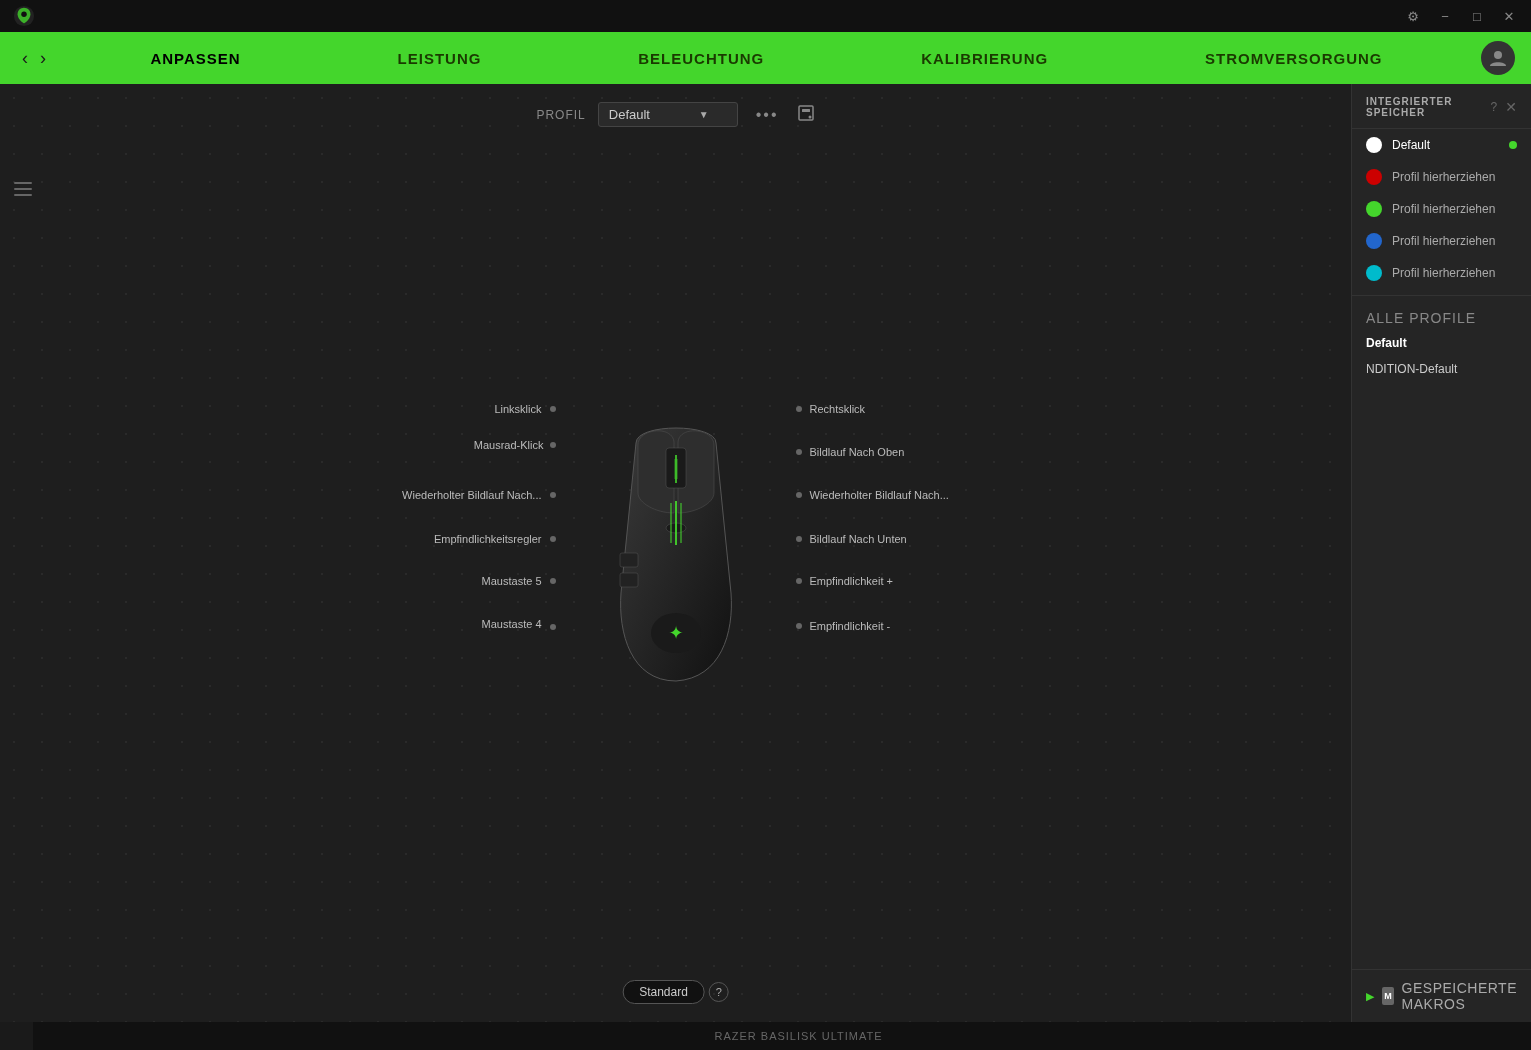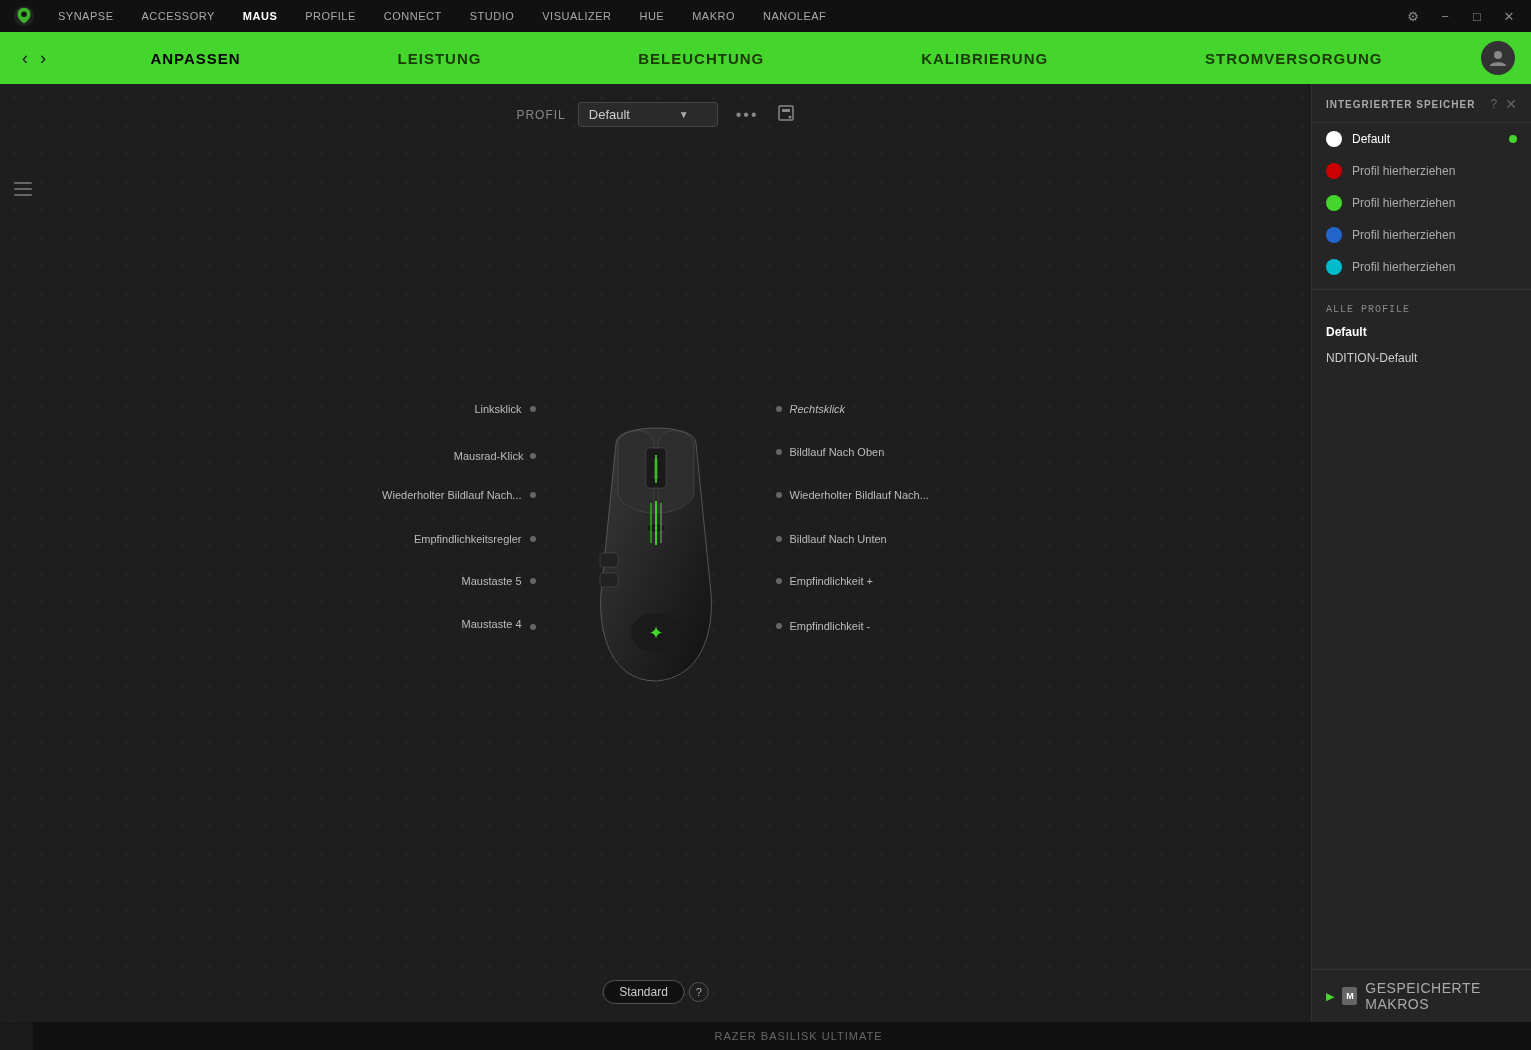--- a/index.html
+++ b/index.html
@@ -246,21 +246,21 @@
       display: flex;
       align-items: center;
       justify-content: center;
       color: #aaa;
       font-size: 11px;
       cursor: pointer;
     }
 
     
     #right-panel {
-      width: 220px;
+      width: 180px;
       background: #252525;
       border-left: 1px solid #333;
       display: flex;
       flex-direction: column;
       padding: 0;
       justify-content: space-between;
     }
     #right-panel-header {
       display: flex;
       align-items: center;
@@ -322,26 +322,25 @@
 
     
     .panel-divider {
       height: 1px;
       background: #333;
       margin: 6px 0;
     }
 
     
     .all-profiles-label {
-      font-size: 10px;
+      font-size: 14px;
       color: #888;
       text-transform: uppercase;
       letter-spacing: 1px;
       padding: 8px 14px 4px 14px;
-      font-family: Liberation Mono, monospace;
     }
     .profile-name-item {
       padding: 6px 14px;
       font-size: 12px;
       color: #ccc;
       cursor: pointer;
     }
     .profile-name-item.active { color: #fff; font-weight: 600; }
 
     
@@ -414,32 +413,20 @@
 </head>
 <body>
 
 <div id="titlebar">
   <div class="logo">
     <svg viewBox="0 0 24 24" fill="#44d62c">
       <circle cx="12" cy="12" r="11" fill="#222"></circle>
       <path d="M12 3 C8 3 5 6 5 10 C5 16 12 20 12 20 C12 20 19 16 19 10 C19 6 16 3 12 3Z" fill="#44d62c" opacity="0.8"></path>
       <circle cx="12" cy="10" r="3" fill="#111"></circle>
     </svg>
-  </div>
-  <div class="nav-items">
-    <div class="nav-item">SYNAPSE</div>
-    <div class="nav-item">ACCESSORY</div>
-    <div class="nav-item active">MAUS</div>
-    <div class="nav-item">PROFILE</div>
-    <div class="nav-item">CONNECT</div>
-    <div class="nav-item">STUDIO</div>
-    <div class="nav-item">VISUALIZER</div>
-    <div class="nav-item">HUE</div>
-    <div class="nav-item">MAKRO</div>
-    <div class="nav-item">NANOLEAF</div>
   </div>
   <div class="window-controls">
     <div class="win-btn">⚙</div>
     <div class="win-btn">−</div>
     <div class="win-btn">□</div>
     <div class="win-btn close">✕</div>
   </div>
 </div>
 
 <div id="subnav">
@@ -487,21 +474,21 @@
     </div>
 
     <div id="mouse-diagram">
       <div style="position:relative; width:800px; height:300px; display:flex; align-items:center; justify-content:center;">
 
         <div style="position:absolute; left:0; top:0; width:300px; height:100%; display:flex; flex-direction:column; justify-content:space-between; padding: 0 0 0 20px;">
           <div class="label-left" style="position:absolute; top:0px; right:20px;">
             <span>Linksklick</span>
             <span class="label-dot"></span>
           </div>
-          <div class="label-left" style="position:absolute; top:47px; right:20px;gap:6px;">
+          <div class="label-left" style="position:absolute; top:36px; right:20px;gap:6px;">
             <span>Mausrad-Klick</span>
             <span class="label-dot"></span>
           </div>
           <div class="label-left" style="position:absolute; top:86px; right:20px;">
             <span>Wiederholter Bildlauf Nach...</span>
             <span class="label-dot"></span>
           </div>
           <div class="label-left" style="position:absolute; top:130px; right:20px;">
             <span>Empfindlichkeitsregler</span>
             <span class="label-dot"></span>
@@ -552,21 +539,21 @@
 
             <text x="100" y="226" text-anchor="middle" fill="#44d62c" font-size="18" font-family="Arial">✦</text>
 
             <line x1="95" y1="90" x2="95" y2="130" stroke="#44d62c" stroke-width="1.5" opacity="0.7"></line>
             <line x1="100" y1="88" x2="100" y2="132" stroke="#44d62c" stroke-width="2" opacity="0.9"></line>
             <line x1="105" y1="90" x2="105" y2="130" stroke="#44d62c" stroke-width="1.5" opacity="0.7"></line>
           </svg>
         </div>
 
         <div style="position:absolute; right:0; top:0; width:300px; height:100%; display:flex; flex-direction:column; padding: 0 20px 0 0;">
-          <div class="label-right" style="position:absolute; top:0px; left:20px;font-style:italic;">
+          <div class="label-right" style="position:absolute; top:0px; left:20px;">
             <span class="label-dot"></span>
             <span>Rechtsklick</span>
           </div>
           <div class="label-right" style="position:absolute; top:43px; left:20px;">
             <span class="label-dot"></span>
             <span>Bildlauf Nach Oben</span>
           </div>
           <div class="label-right" style="position:absolute; top:86px; left:20px;">
             <span class="label-dot"></span>
             <span>Wiederholter Bildlauf Nach...</span>

